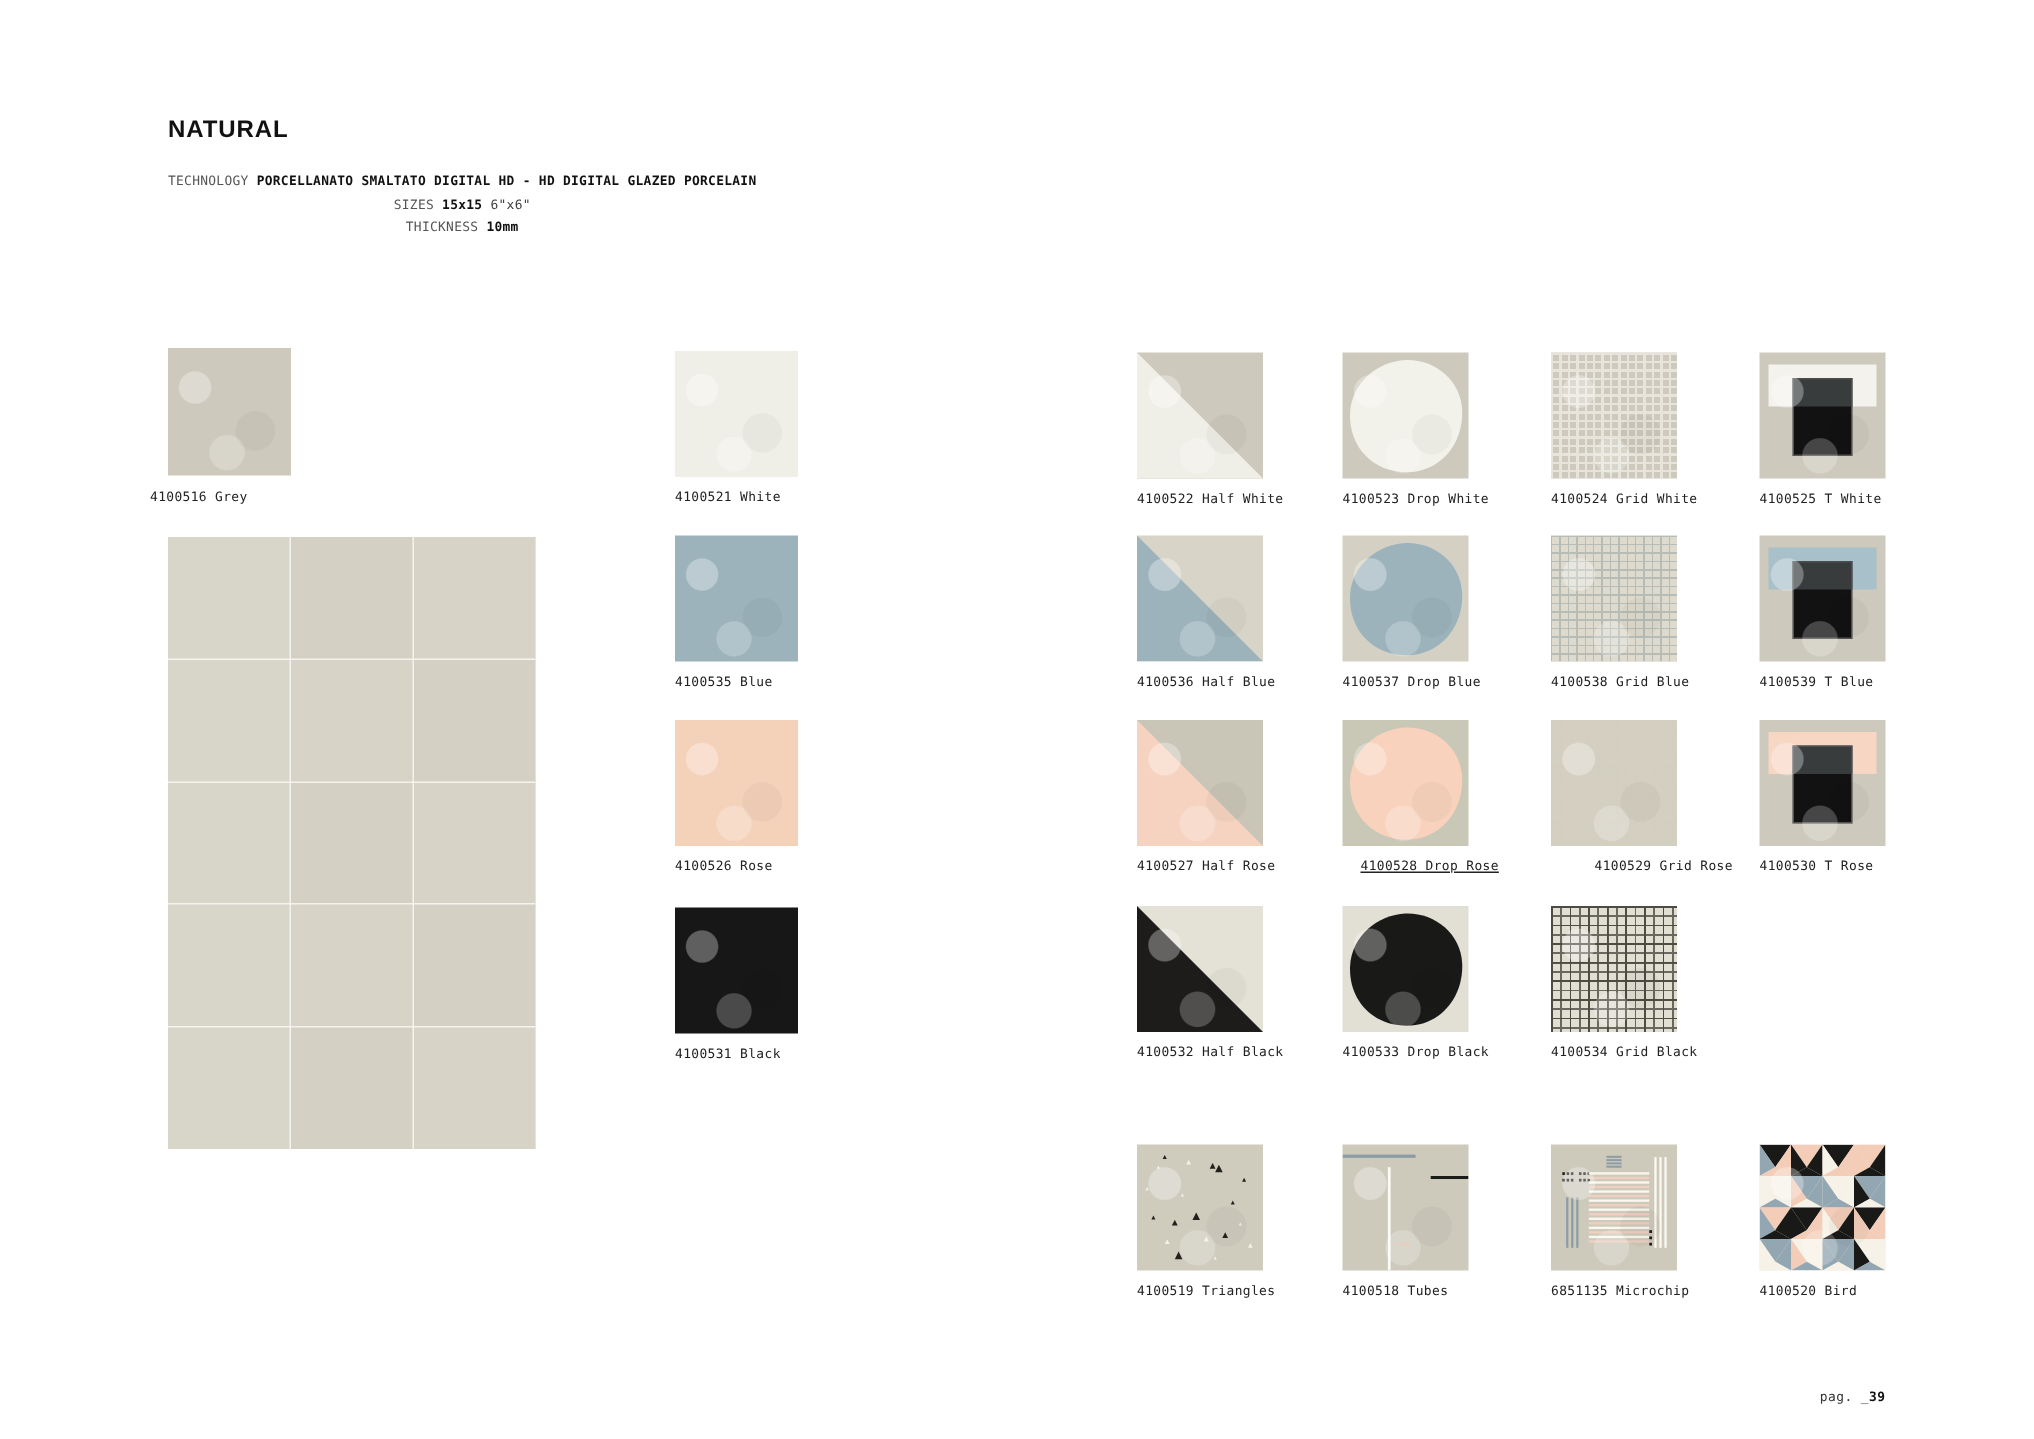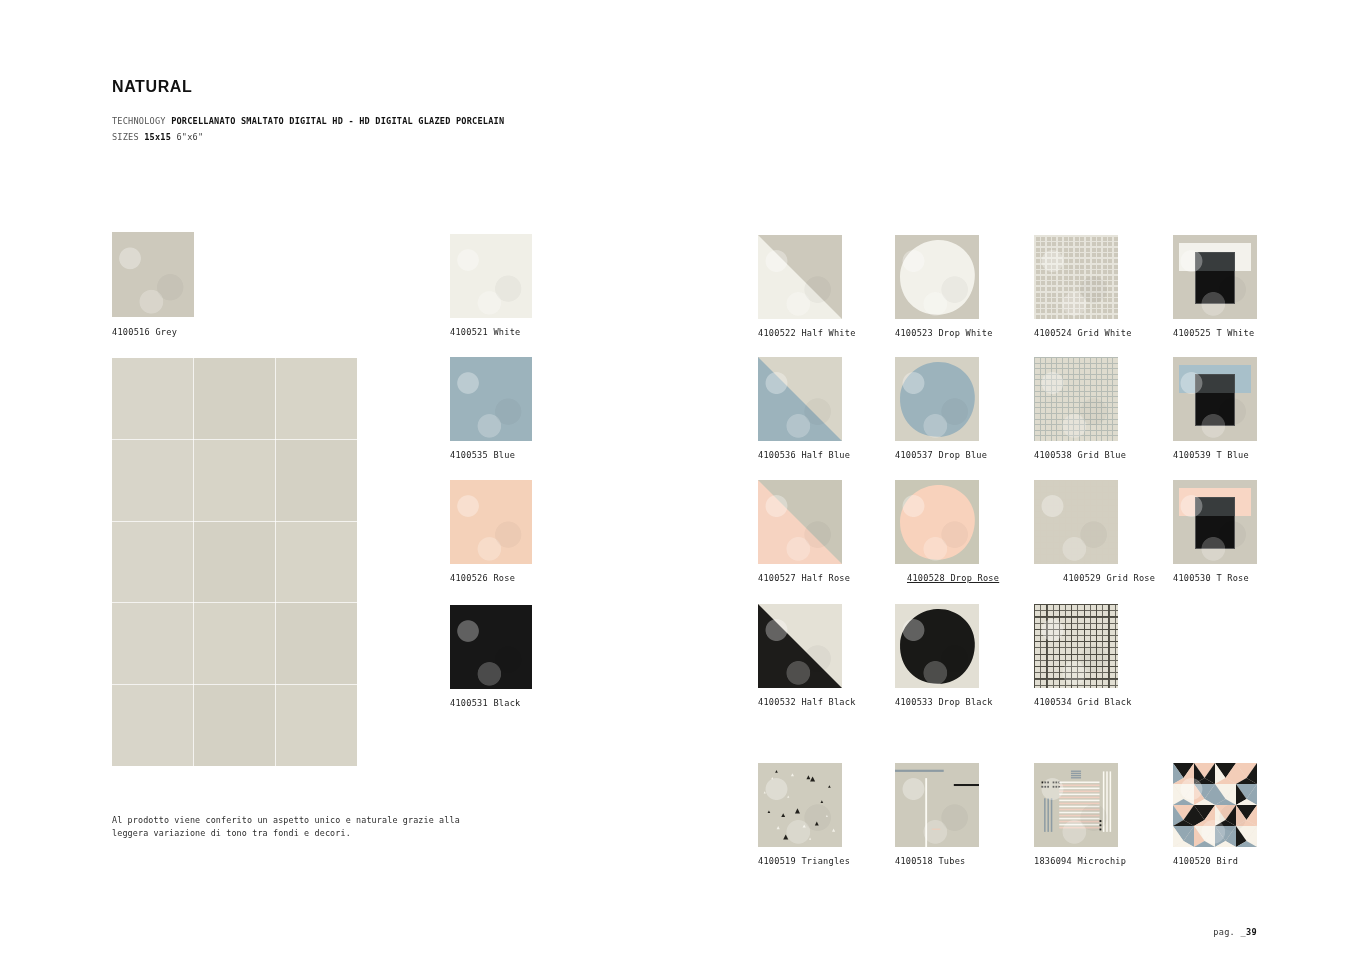--- a/index.html
+++ b/index.html
@@ -17,21 +17,21 @@
   
   .title{
     position:absolute;left:112px;top:78px;
     font-family:"Liberation Sans","DejaVu Sans",sans-serif;
     font-size:16px;font-weight:700;letter-spacing:.6px;color:#111;
   }
   .specs{position:absolute;left:112px;top:114px;font-size:8.6px;line-height:15.6px;letter-spacing:.2px;color:#2a2a2a;}
   .specs .k{color:#555;}
   .specs .v{font-weight:700;color:#111;}
   .specs .vn{color:#3d3d3d;}
-  .specs-row{white-space:nowrap;}
+  .specs-row{white-space:nowrap;text-align:center;}
 
   
   .lbl{font-size:8.6px;letter-spacing:.25px;color:#222;white-space:nowrap;}
 
   
   .sw{position:relative;overflow:hidden;}
   .grain{position:absolute;inset:0;pointer-events:none;
     background-image:
       radial-gradient(circle at 22% 31%, rgba(255,255,255,.35) 0 12%, transparent 13%),
       radial-gradient(circle at 71% 65%, rgba(0,0,0,.035) 0 16%, transparent 17%),
@@ -76,28 +76,32 @@
   <div class="specs">
     <div class="specs-row">
       <span class="k">TECHNOLOGY</span>
       <span class="v">PORCELLANATO SMALTATO DIGITAL HD - HD DIGITAL GLAZED PORCELAIN</span>
     </div>
     <div class="specs-row">
       <span class="k">SIZES</span>
       <span class="v">15x15</span>
       <span class="vn">6"x6"</span>
     </div>
+    <div class="specs-row">
+      <span class="k">THICKNESS</span>
+      <span class="v">10mm</span>
+    </div>
   </div>
 
   <div id="swatch-grey-host" style="position:absolute;left:112px;top:232px;width:82px;height:85px;">
       <div class="sw" style="width: 82px; height: 85px; background: rgb(205, 201, 188);">
         <div class="grain"></div>
       </div>
     </div>
-  <div class="lbl" style="position:absolute;left:112px;top:327px;">4100516 Grey</div>
+  <div class="lbl" style="position:absolute;left:100px;top:327px;">4100516 Grey</div>
 
   <div class="bigpanel" id="bigpanel">
       <div class="cell" style="left: 0px; top: 0px; width: 81.6667px; height: 81.6px; background: rgb(216, 213, 201);"></div>
       <div class="cell" style="left: 81.6667px; top: 0px; width: 81.6667px; height: 81.6px; background: rgb(212, 209, 196);"></div>
       <div class="cell" style="left: 163.333px; top: 0px; width: 81.6667px; height: 81.6px; background: rgb(215, 212, 199);"></div>
       <div class="cell" style="left: 0px; top: 81.6px; width: 81.6667px; height: 81.6px; background: rgb(216, 213, 201);"></div>
       <div class="cell" style="left: 81.6667px; top: 81.6px; width: 81.6667px; height: 81.6px; background: rgb(215, 212, 199);"></div>
       <div class="cell" style="left: 163.333px; top: 81.6px; width: 81.6667px; height: 81.6px; background: rgb(212, 209, 196);"></div>
       <div class="cell" style="left: 0px; top: 163.2px; width: 81.6667px; height: 81.6px; background: rgb(216, 213, 201);"></div>
       <div class="cell" style="left: 81.6667px; top: 163.2px; width: 81.6667px; height: 81.6px; background: rgb(212, 209, 196);"></div>
@@ -109,21 +113,20 @@
       <div class="cell" style="left: 81.6667px; top: 326.4px; width: 81.6667px; height: 81.6px; background: rgb(212, 209, 196);"></div>
       <div class="cell" style="left: 163.333px; top: 326.4px; width: 81.6667px; height: 81.6px; background: rgb(215, 212, 199);"></div>
       <div class="gl" style="left: 81.1667px; top: 0px; width: 1.2px; height: 408px;"></div>
       <div class="gl" style="left: 162.833px; top: 0px; width: 1.2px; height: 408px;"></div>
       <div class="gl" style="left: 0px; top: 81.1px; width: 245px; height: 1.2px;"></div>
       <div class="gl" style="left: 0px; top: 162.7px; width: 245px; height: 1.2px;"></div>
       <div class="gl" style="left: 0px; top: 244.3px; width: 245px; height: 1.2px;"></div>
       <div class="gl" style="left: 0px; top: 325.9px; width: 245px; height: 1.2px;"></div>
     </div>
 
-  <div class="para" style="top:814px;">Al prodotto viene conferito un aspetto unico e naturale grazie alla leggera variazione di tono tra fondi e decori.</div>
 
   <div id="solids-host">
       <div style="position: absolute; left: 450px; top: 234px;">
         <div class="sw" style="width: 82px; height: 84px; background: rgb(240, 239, 231);">
           <div class="grain"></div>
         </div>
       </div>
       <div class="lbl" style="position: absolute; left: 450px; top: 327px;">4100521 White</div>
       <div style="position: absolute; left: 450px; top: 357px;">
         <div class="sw" style="width: 82px; height: 84px; background: rgb(156, 179, 188);">
@@ -357,21 +360,21 @@
             <rect x="82" y="10" width="1.8" height="72" fill="#fbf9f2"></rect>
             <rect x="86" y="10" width="1.8" height="72" fill="#fbf9f2"></rect>
             <rect x="90" y="10" width="1.8" height="72" fill="#fbf9f2"></rect>
             <rect x="78" y="68" width="2.2" height="2.2" fill="#1d1d1b"></rect>
             <rect x="78" y="73" width="2.2" height="2.2" fill="#1d1d1b"></rect>
             <rect x="78" y="78" width="2.2" height="2.2" fill="#1d1d1b"></rect>
           </svg>
           <div class="grain"></div>
         </div>
       </div>
-      <div class="lbl" style="position: absolute; left: 1034px; top: 856px;">1836094 Microchip</div>
+      <div class="lbl" style="position: absolute; left: 1034px; top: 856px;">6851135 Microchip</div>
       <div style="position: absolute; left: 1173px; top: 763px;">
         <div class="sw" style="width: 84px; height: 84px; background: rgb(240, 231, 221);">
           <svg width="84" height="84" viewBox="0 0 100 100" preserveAspectRatio="none" style="position: absolute; inset: 0px;">
             <polygon points="0,0 25,0 12.5,18" fill="#191917"></polygon>
             <polygon points="0,0 12.5,18 0,25" fill="#93a7b2"></polygon>
             <polygon points="25,0 25,25 12.5,18" fill="#f3cdb8"></polygon>
             <polygon points="0,25 12.5,18 25,25" fill="#f3cdb8"></polygon>
             <polygon points="25,0 50,0 37.5,18" fill="#f3cdb8"></polygon>
             <polygon points="25,0 37.5,18 25,25" fill="#191917"></polygon>
             <polygon points="50,0 50,25 37.5,18" fill="#191917"></polygon>

